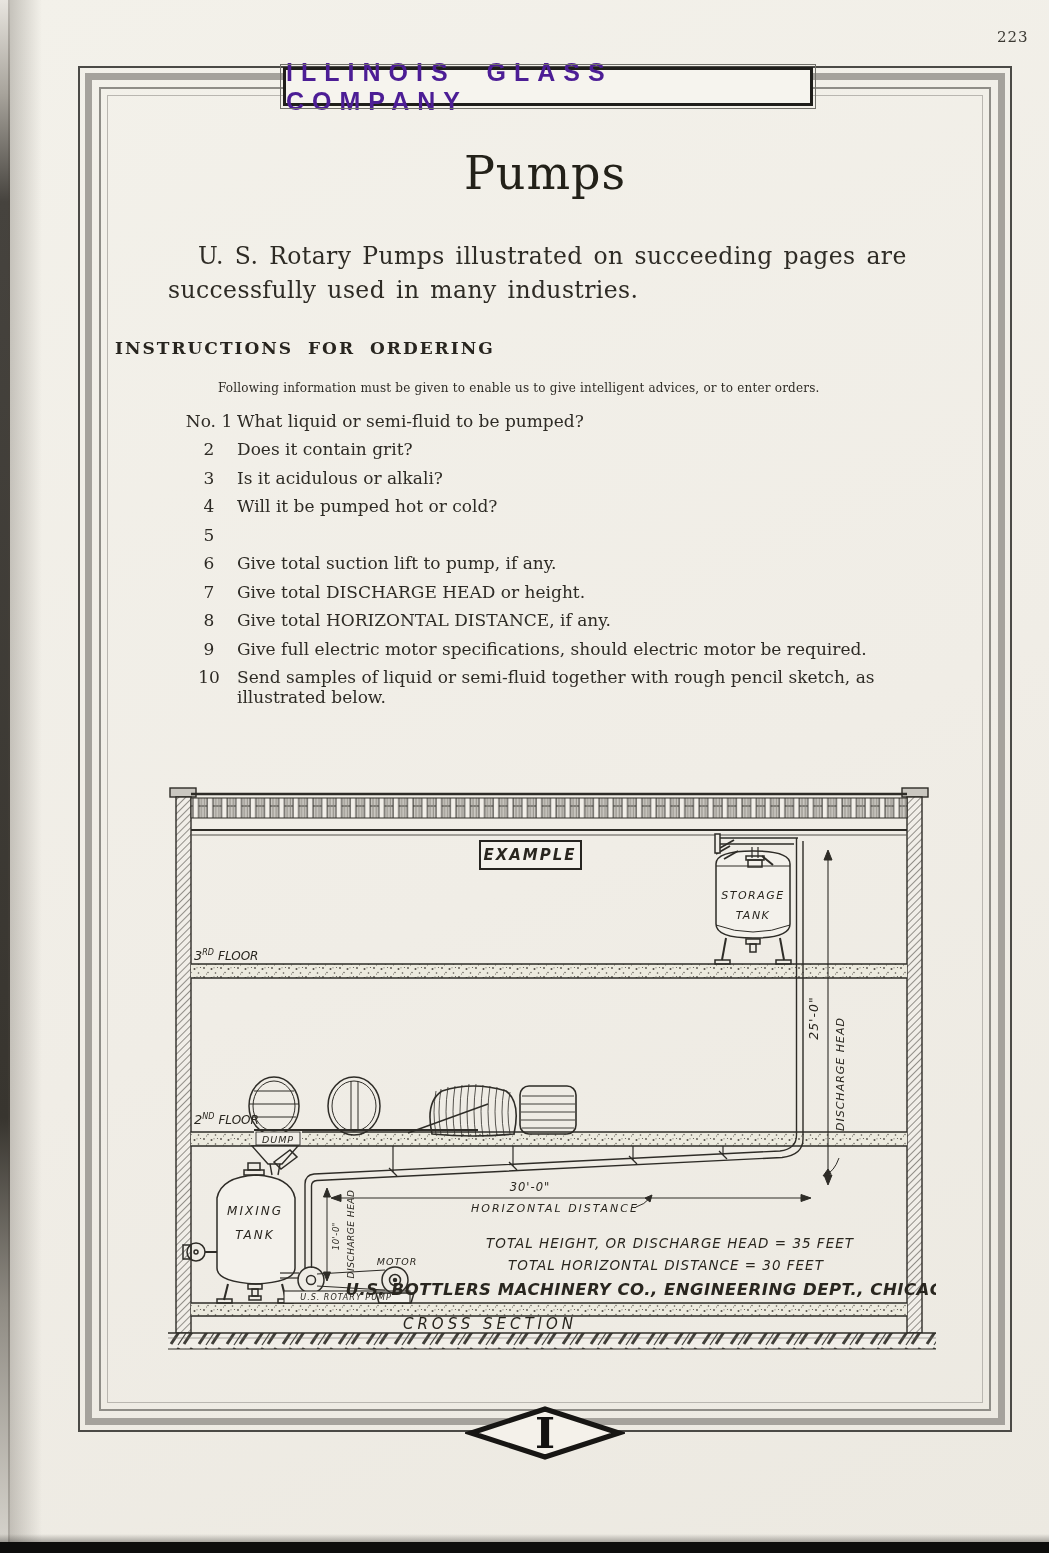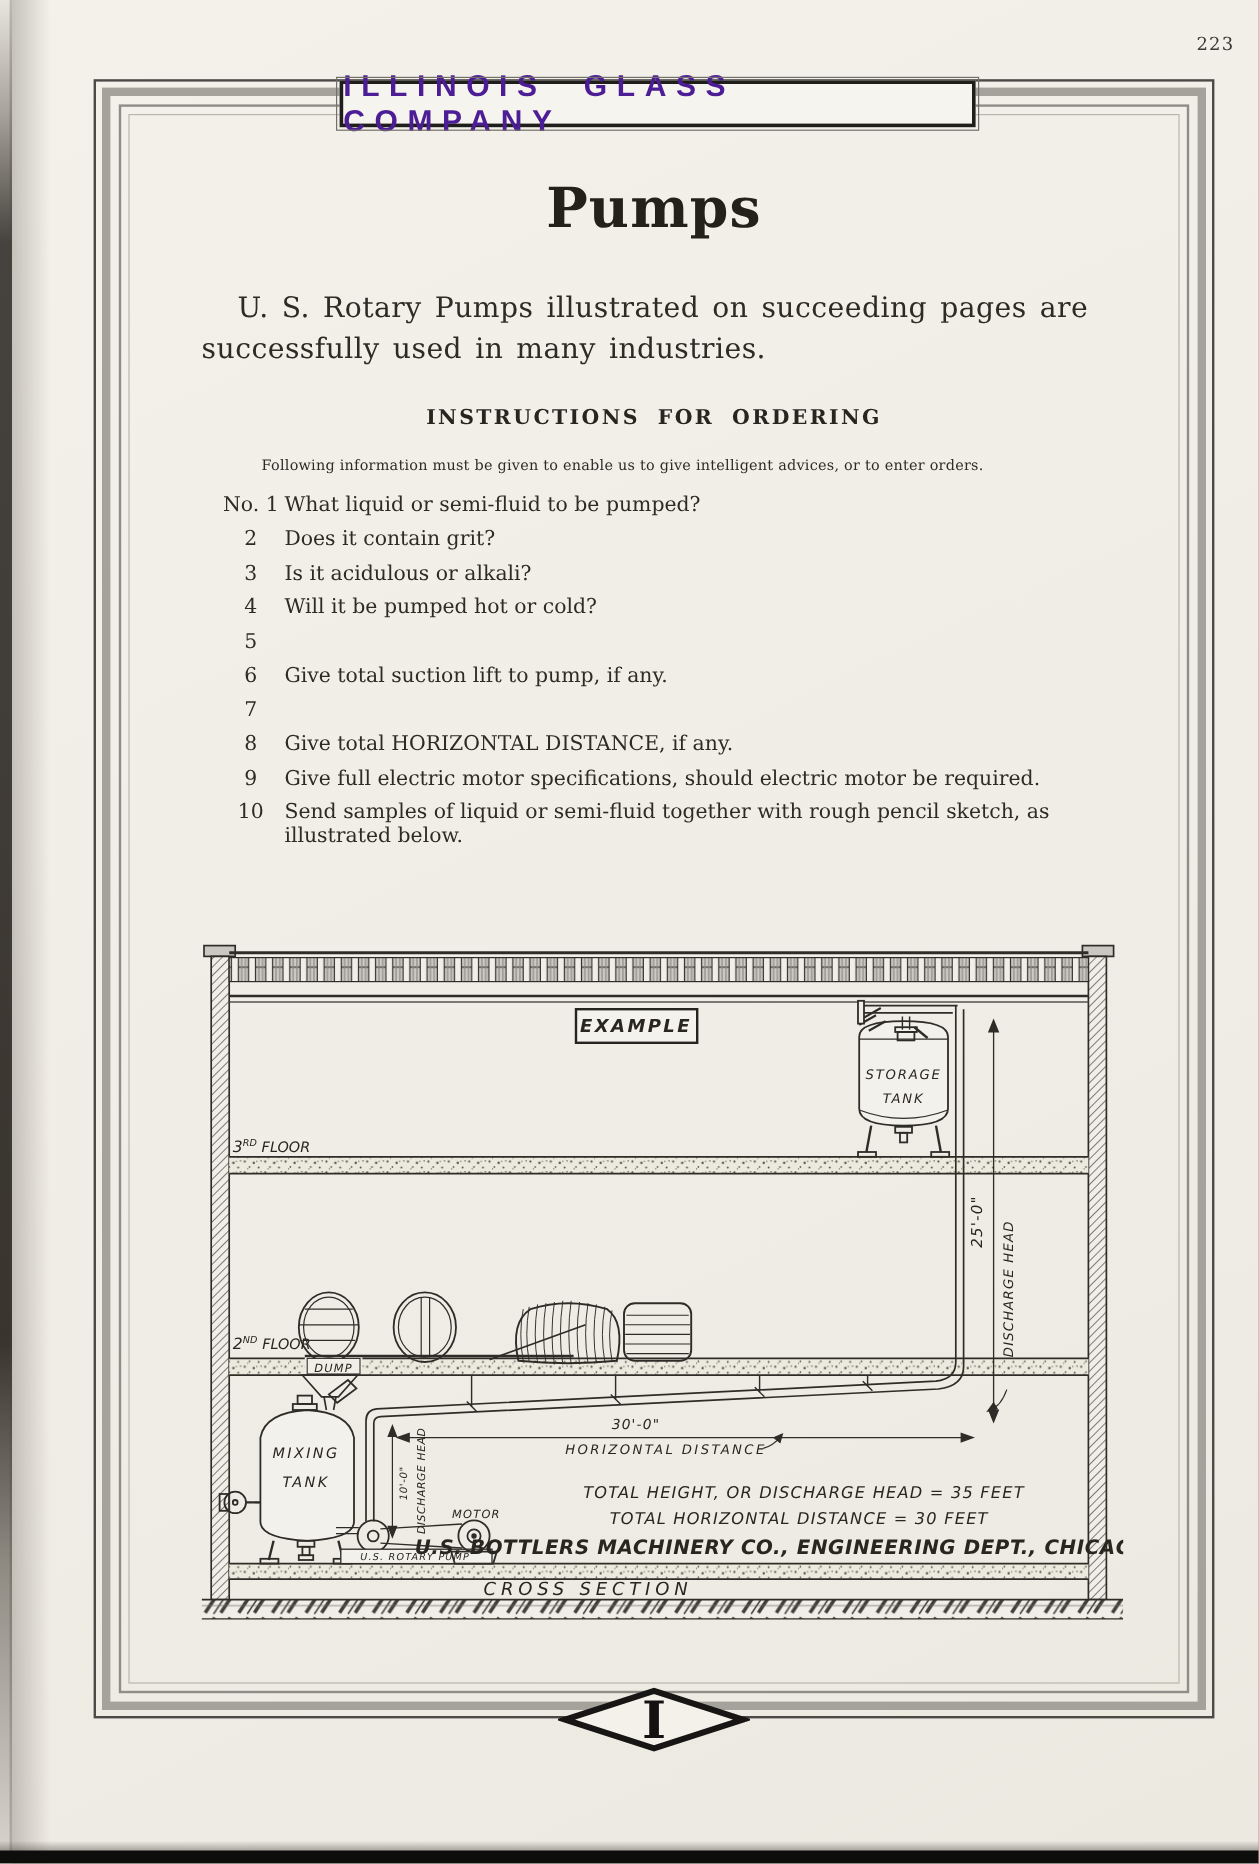--- a/index.html
+++ b/index.html
@@ -21,24 +21,24 @@
   .f2{position:absolute;inset:7px;border:7px solid #a5a29c;}
   .f3{position:absolute;inset:21px;border:2px solid #8f8d87;}
   .f4{position:absolute;inset:29px;border:1px solid #b9b6b0;}
   
   .banner{position:absolute;left:283px;top:67px;width:524px;height:33px;
           background:#f6f4ee;border:3px solid #1f1e1b;outline:1px solid #71706a;outline-offset:2px;
           display:flex;align-items:center;justify-content:center;}
   .banner span{font-family:"Liberation Sans",sans-serif;font-weight:bold;font-size:25px;
           letter-spacing:8px;word-spacing:16px;color:#4c1d95;}
   .title{position:absolute;left:115px;top:146px;width:860px;text-align:center;
-         font-weight:bold;font-size:46px;letter-spacing:1px;color:#232119;}
+         font-weight:normal;font-size:46px;letter-spacing:1px;color:#232119;}
   .intro{position:absolute;left:168px;top:215px;width:778px;font-size:23.5px;line-height:1.48;
          text-indent:30px;letter-spacing:.4px;word-spacing:3px;color:#2e2b25;}
-  .sechead{position:absolute;left:115px;top:338px;width:860px;text-align:center;
+  .sechead{position:absolute;left:115px;top:338px;width:860px;text-align:left;
          font-size:17px;font-weight:600;letter-spacing:2px;word-spacing:7px;color:#28251f;}
   .lead{position:absolute;left:196px;top:381px;width:780px;font-size:12px;letter-spacing:.2px;color:#2e2b25;margin-left:22px;}
   .qlist{position:absolute;left:181px;top:411px;width:780px;font-size:17px;color:#2e2b25;}
   .qrow{display:flex;margin-bottom:8.4px;line-height:1.18;}
   .qnum{width:56px;text-align:center;flex:0 0 56px;}
   .qtxt{}
   
   .diagram{position:absolute;left:168px;top:786px;width:768px;height:566px;}
   .dl{font-family:"DejaVu Sans",sans-serif;font-style:italic;fill:#29261f;}
   .dlb{font-weight:bold;}
@@ -90,20 +90,21 @@
       </div>
     <div class="qrow">
         <span class="qnum">5</span>
       </div>
     <div class="qrow">
         <span class="qnum">6</span>
         <span class="qtxt">Give total suction lift to pump, if any.</span>
       </div>
     <div class="qrow">
         <span class="qnum">7</span>
+        <span class="qtxt">Give total DISCHARGE HEAD or height.</span>
       </div>
     <div class="qrow">
         <span class="qnum">8</span>
         <span class="qtxt">Give total HORIZONTAL DISTANCE, if any.</span>
       </div>
     <div class="qrow">
         <span class="qnum">9</span>
         <span class="qtxt">Give full electric motor specifications, should electric motor be required.</span>
       </div>
     <div class="qrow">

